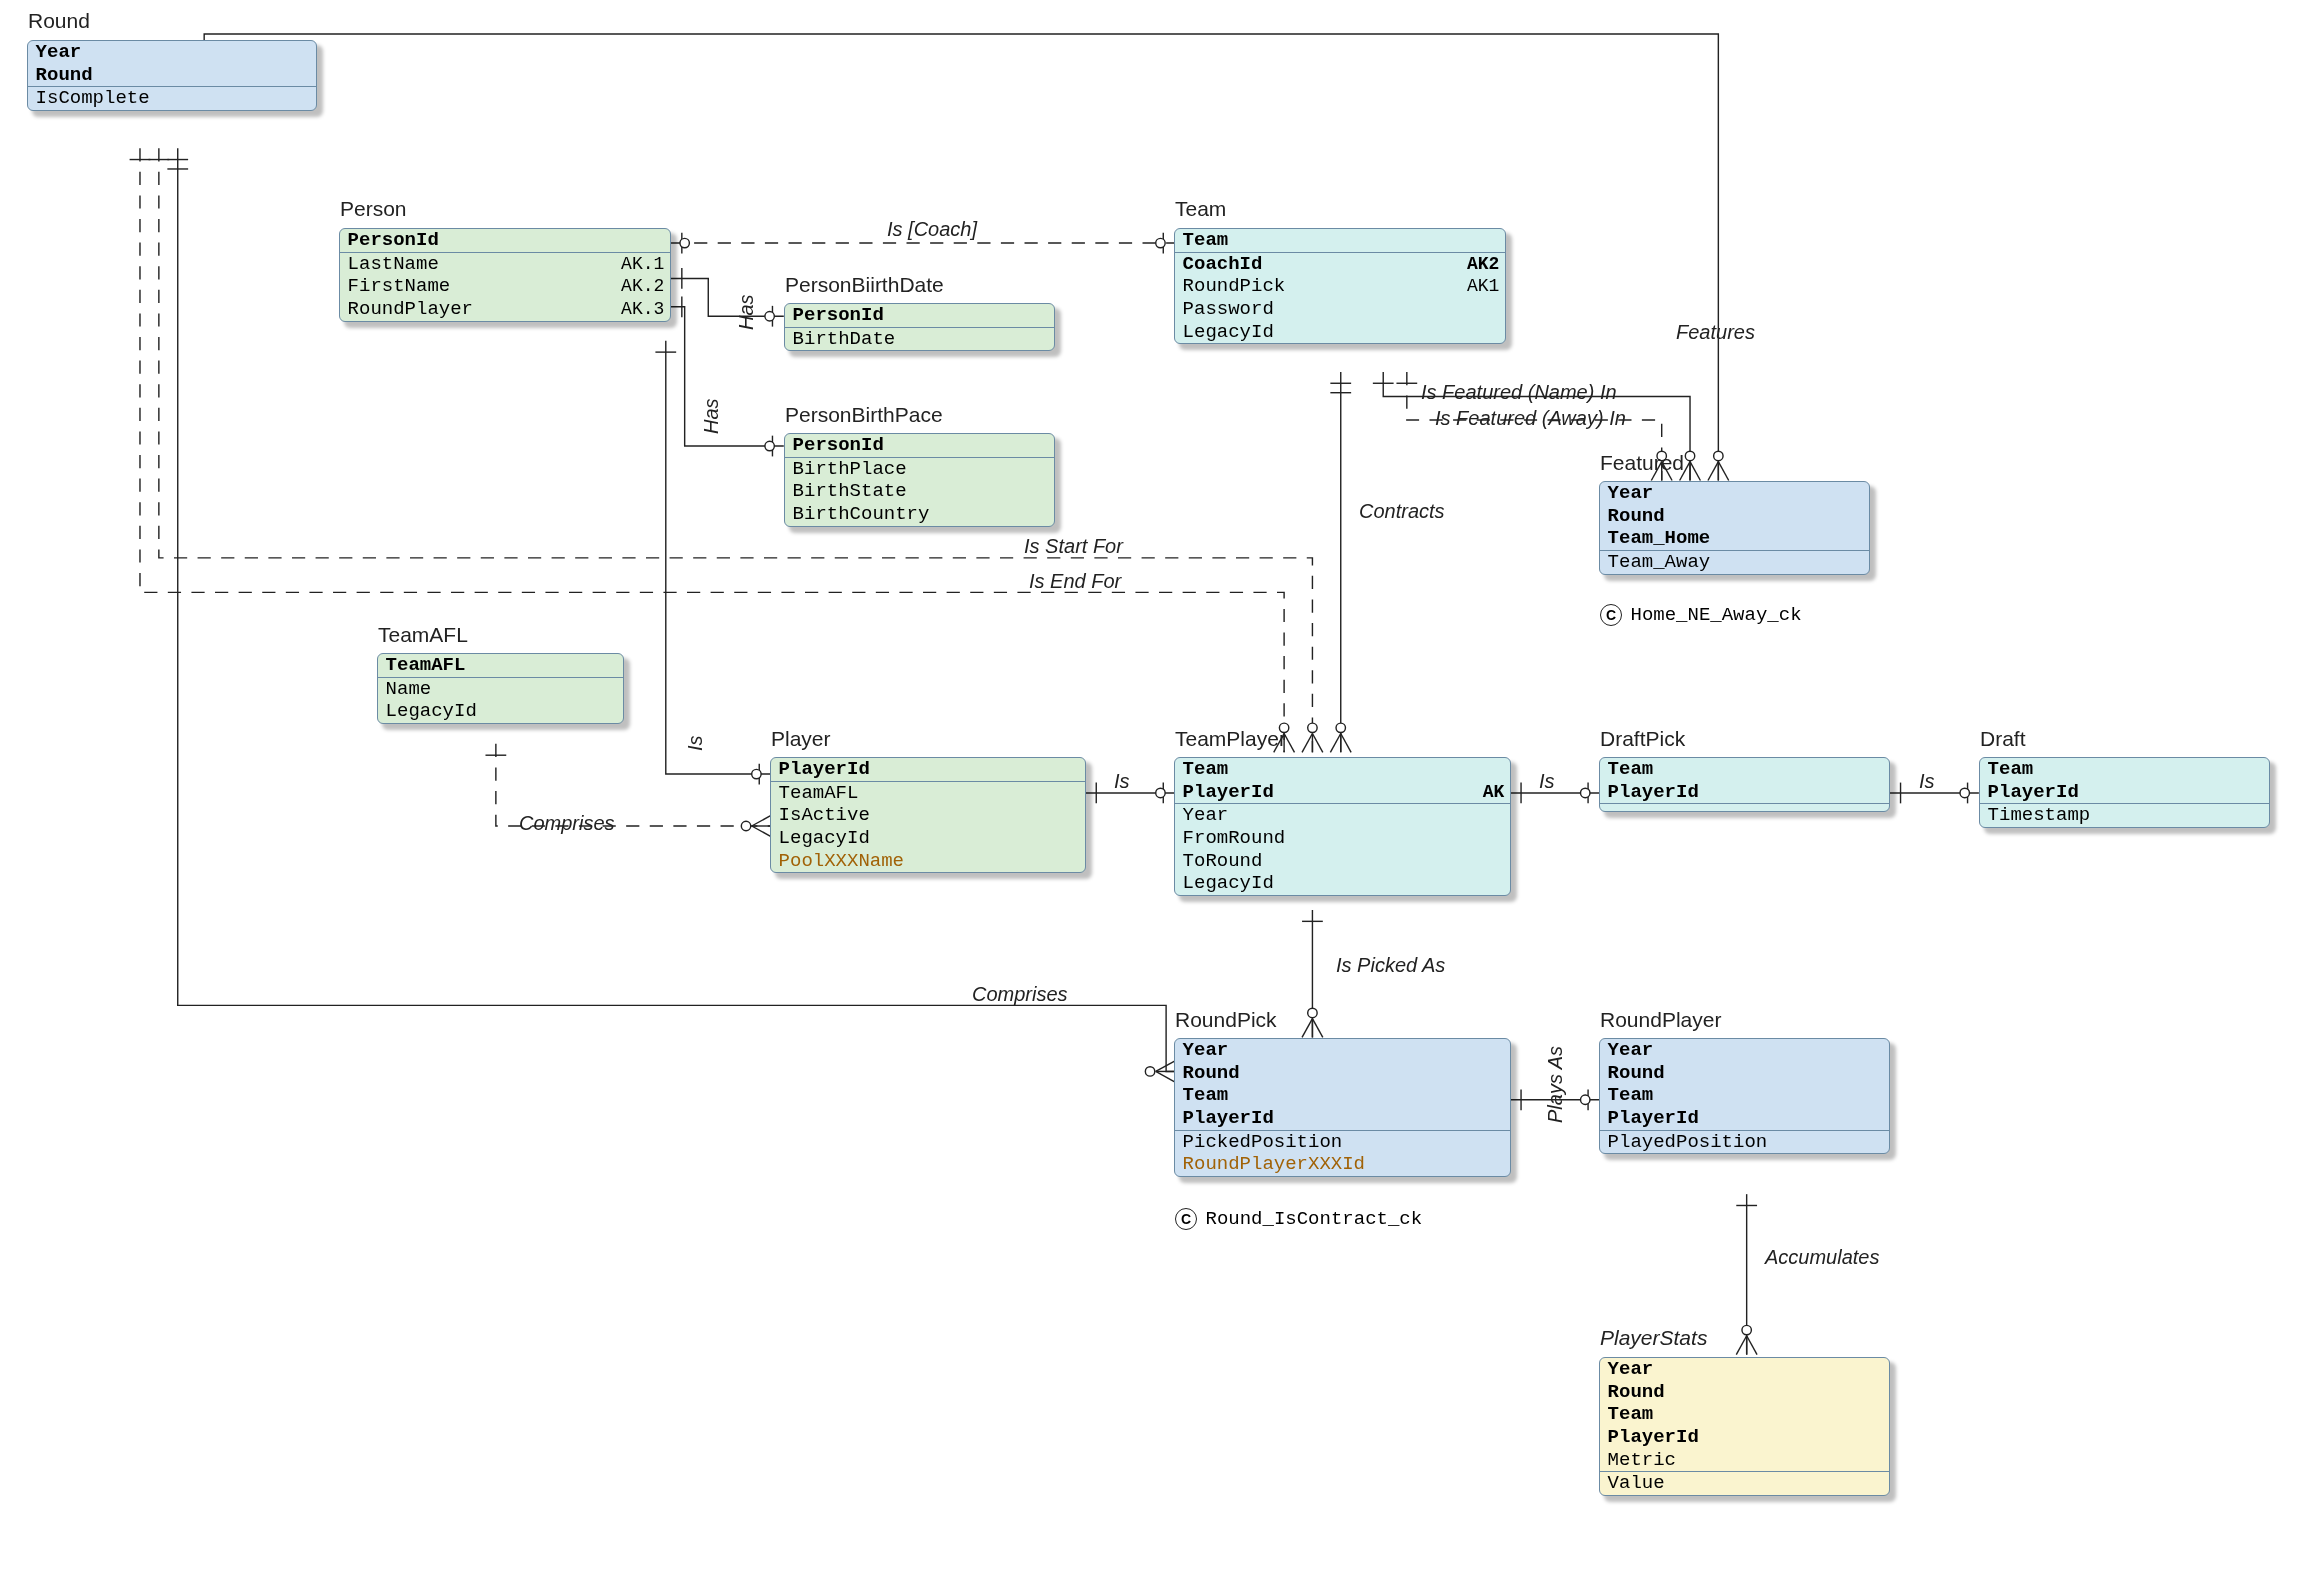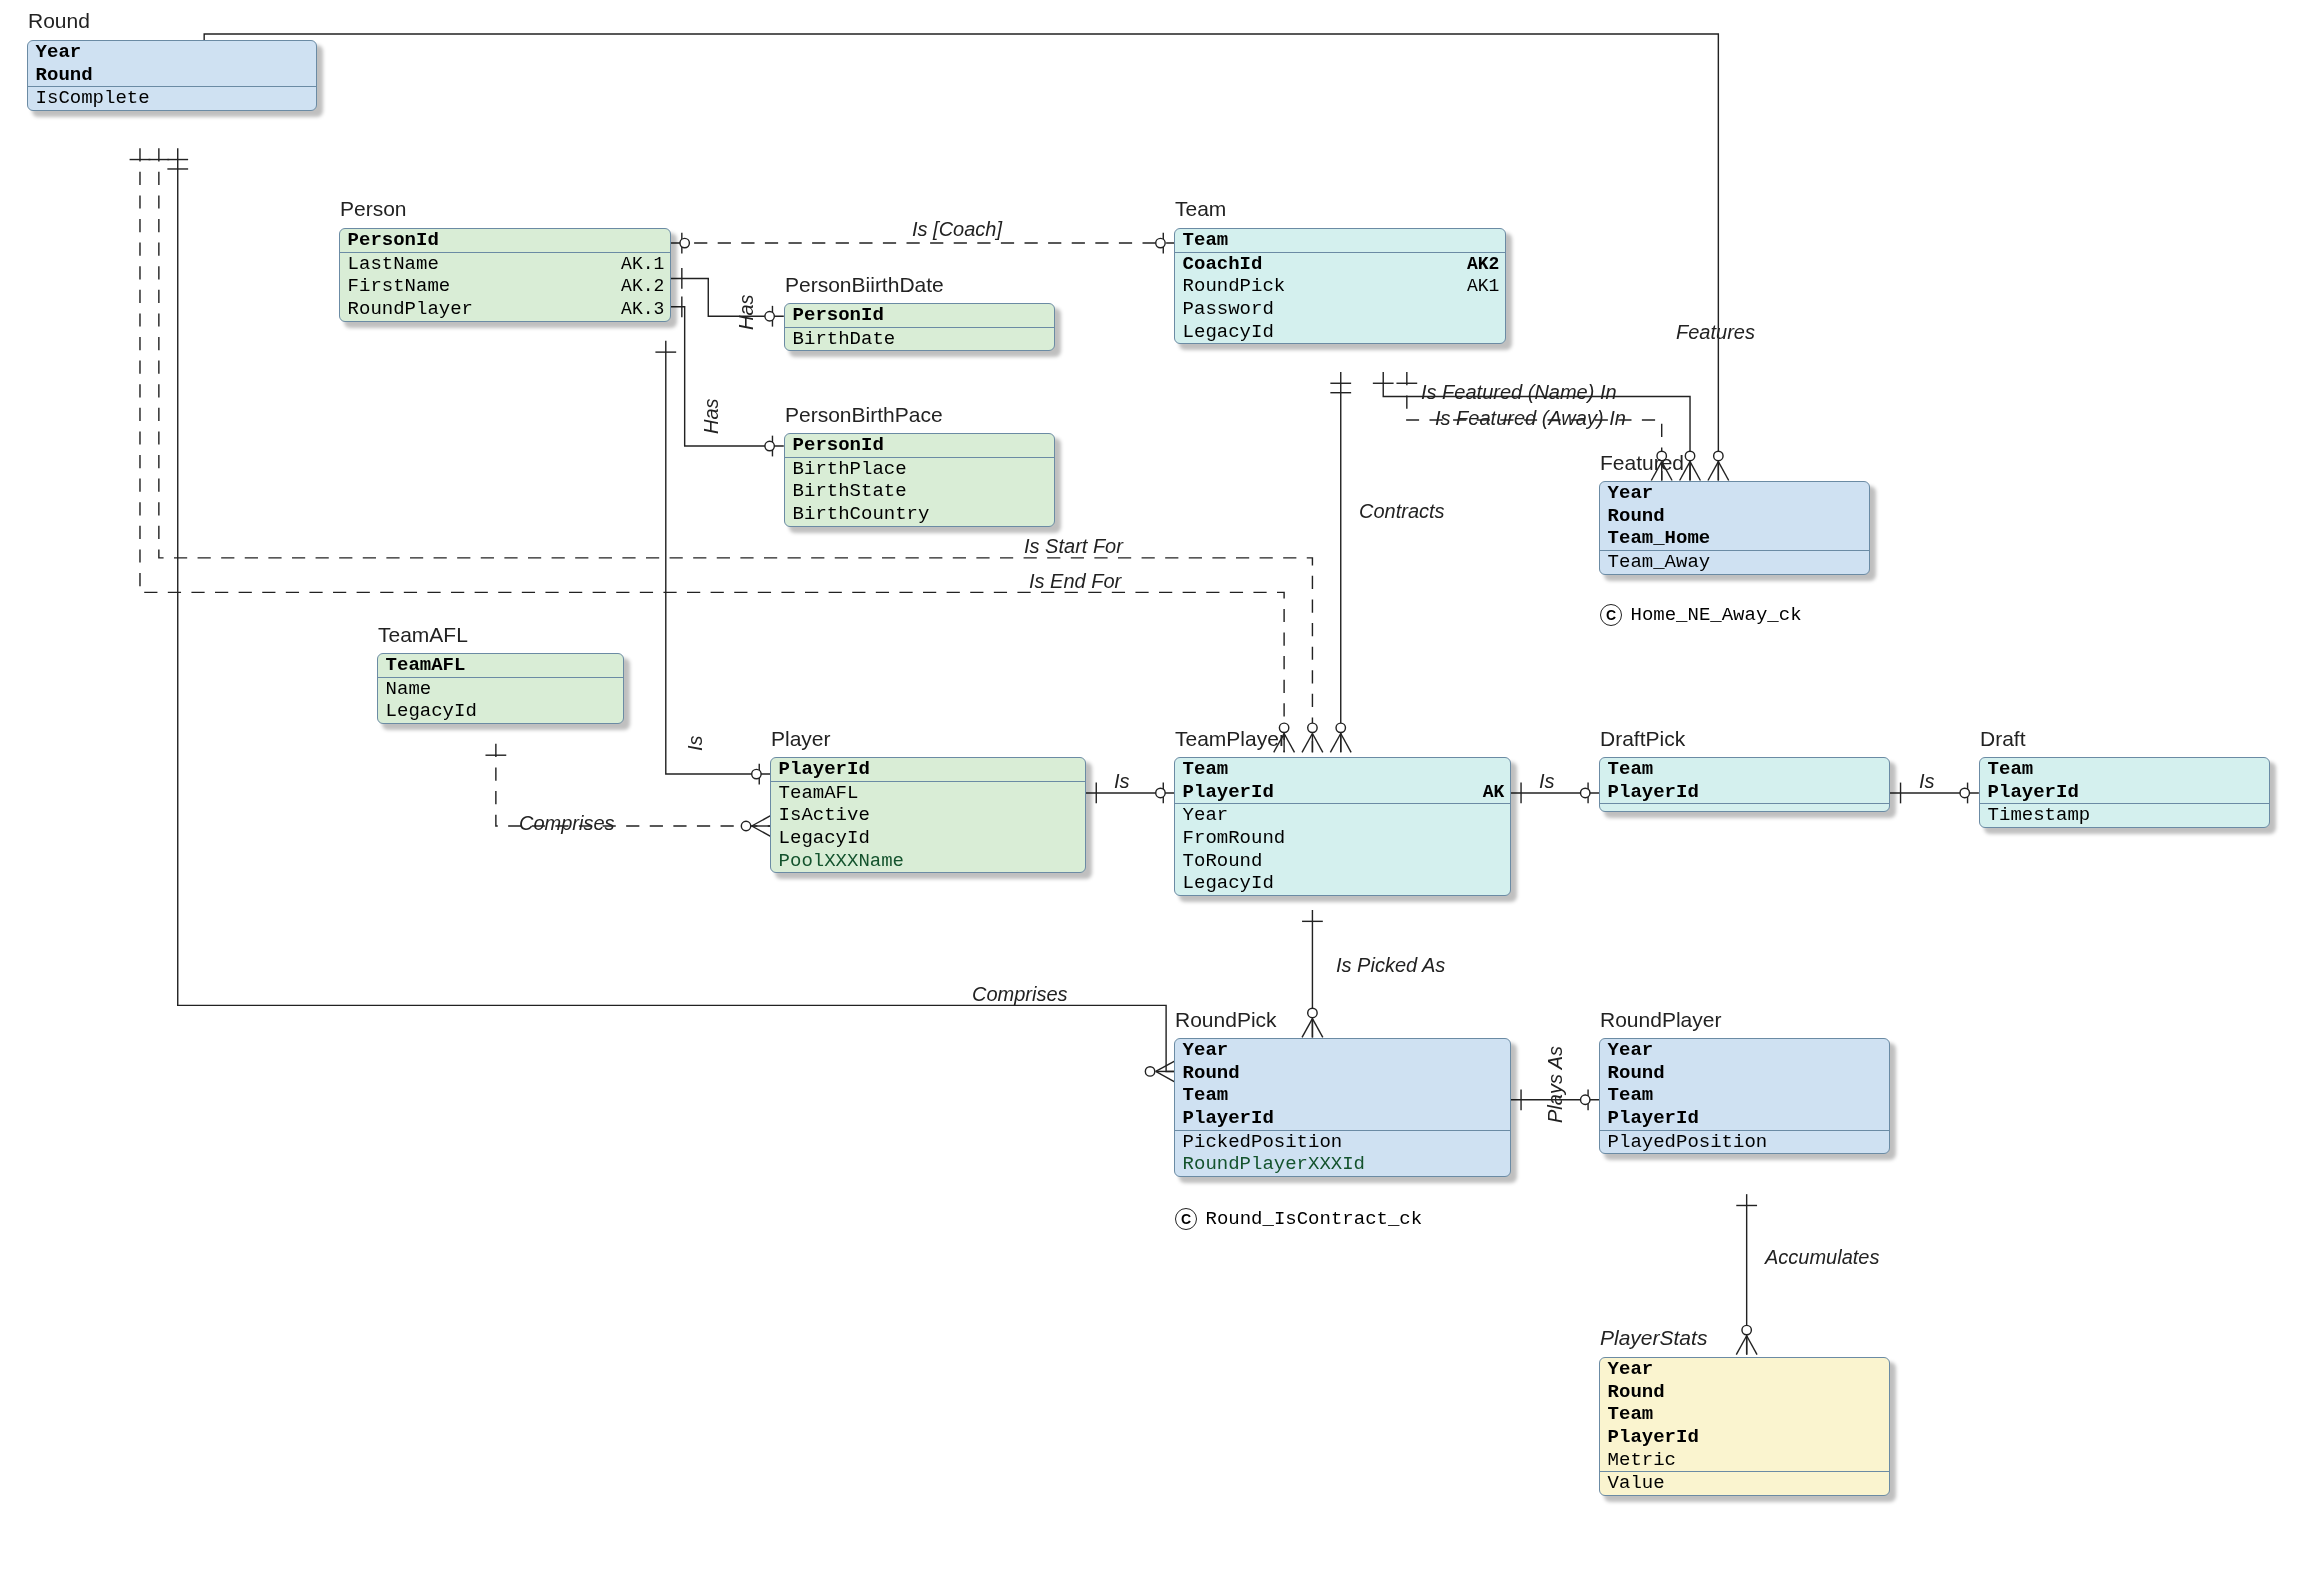--- a/index.html
+++ b/index.html
@@ -35,21 +35,21 @@
     font-family: "Courier New", monospace;
     font-size: 19px;
     padding: 0.5px 5.7px 0.5px 7.6px;
     height: 22.7px;
     box-sizing: border-box;
     border-bottom: 0.5px solid rgba(107,139,164,0.0);
   }
   .attr-row.bold { font-weight: 700; }
   .attr-row .attr-name { white-space: nowrap; }
   .attr-row .attr-ann  { font-family: "Courier New", monospace; font-size: 18px; }
-  .attr-row.red .attr-name { color: #14532d; }
+  .attr-row.red .attr-name { color: #a16207; }
   .section-sep {
     border-top: 0.9px solid #6b8ba4;
     width: 100%;
     height: 0;
   }
   .rel-label {
     position: absolute;
     font-style: italic;
     font-size: 20px;
     color: #222;
@@ -470,21 +470,21 @@
     </div>
   <div class="attr-row">
       <span class="attr-name">Metric</span>
     </div>
   <div class="section-sep"></div>
   <div class="attr-row">
       <span class="attr-name">Value</span>
     </div>
 </div>
 
-<span class="rel-label" style="left:912px; top:218px;">Is [Coach]</span>
+<span class="rel-label" style="left:887px; top:218px;">Is [Coach]</span>
 <span class="rel-label vertical" style="left:735px; top:330px;">Has</span>
 <span class="rel-label vertical" style="left:700px; top:434px;">Has</span>
 <span class="rel-label" style="left:1676px; top:321px;">Features</span>
 <span class="rel-label" style="left:1421px; top:381px;">Is Featured (Name) In</span>
 <span class="rel-label" style="left:1435px; top:407px;">Is Featured (Away) In</span>
 <span class="rel-label" style="left:1359px; top:500px;">Contracts</span>
 <span class="rel-label" style="left:1024px; top:535px;">Is Start For</span>
 <span class="rel-label" style="left:1029px; top:570px;text-align:right;">Is End For</span>
 <span class="rel-label vertical" style="left:684px; top:751px;">Is</span>
 <span class="rel-label" style="left:519px; top:812px;">Comprises</span>

